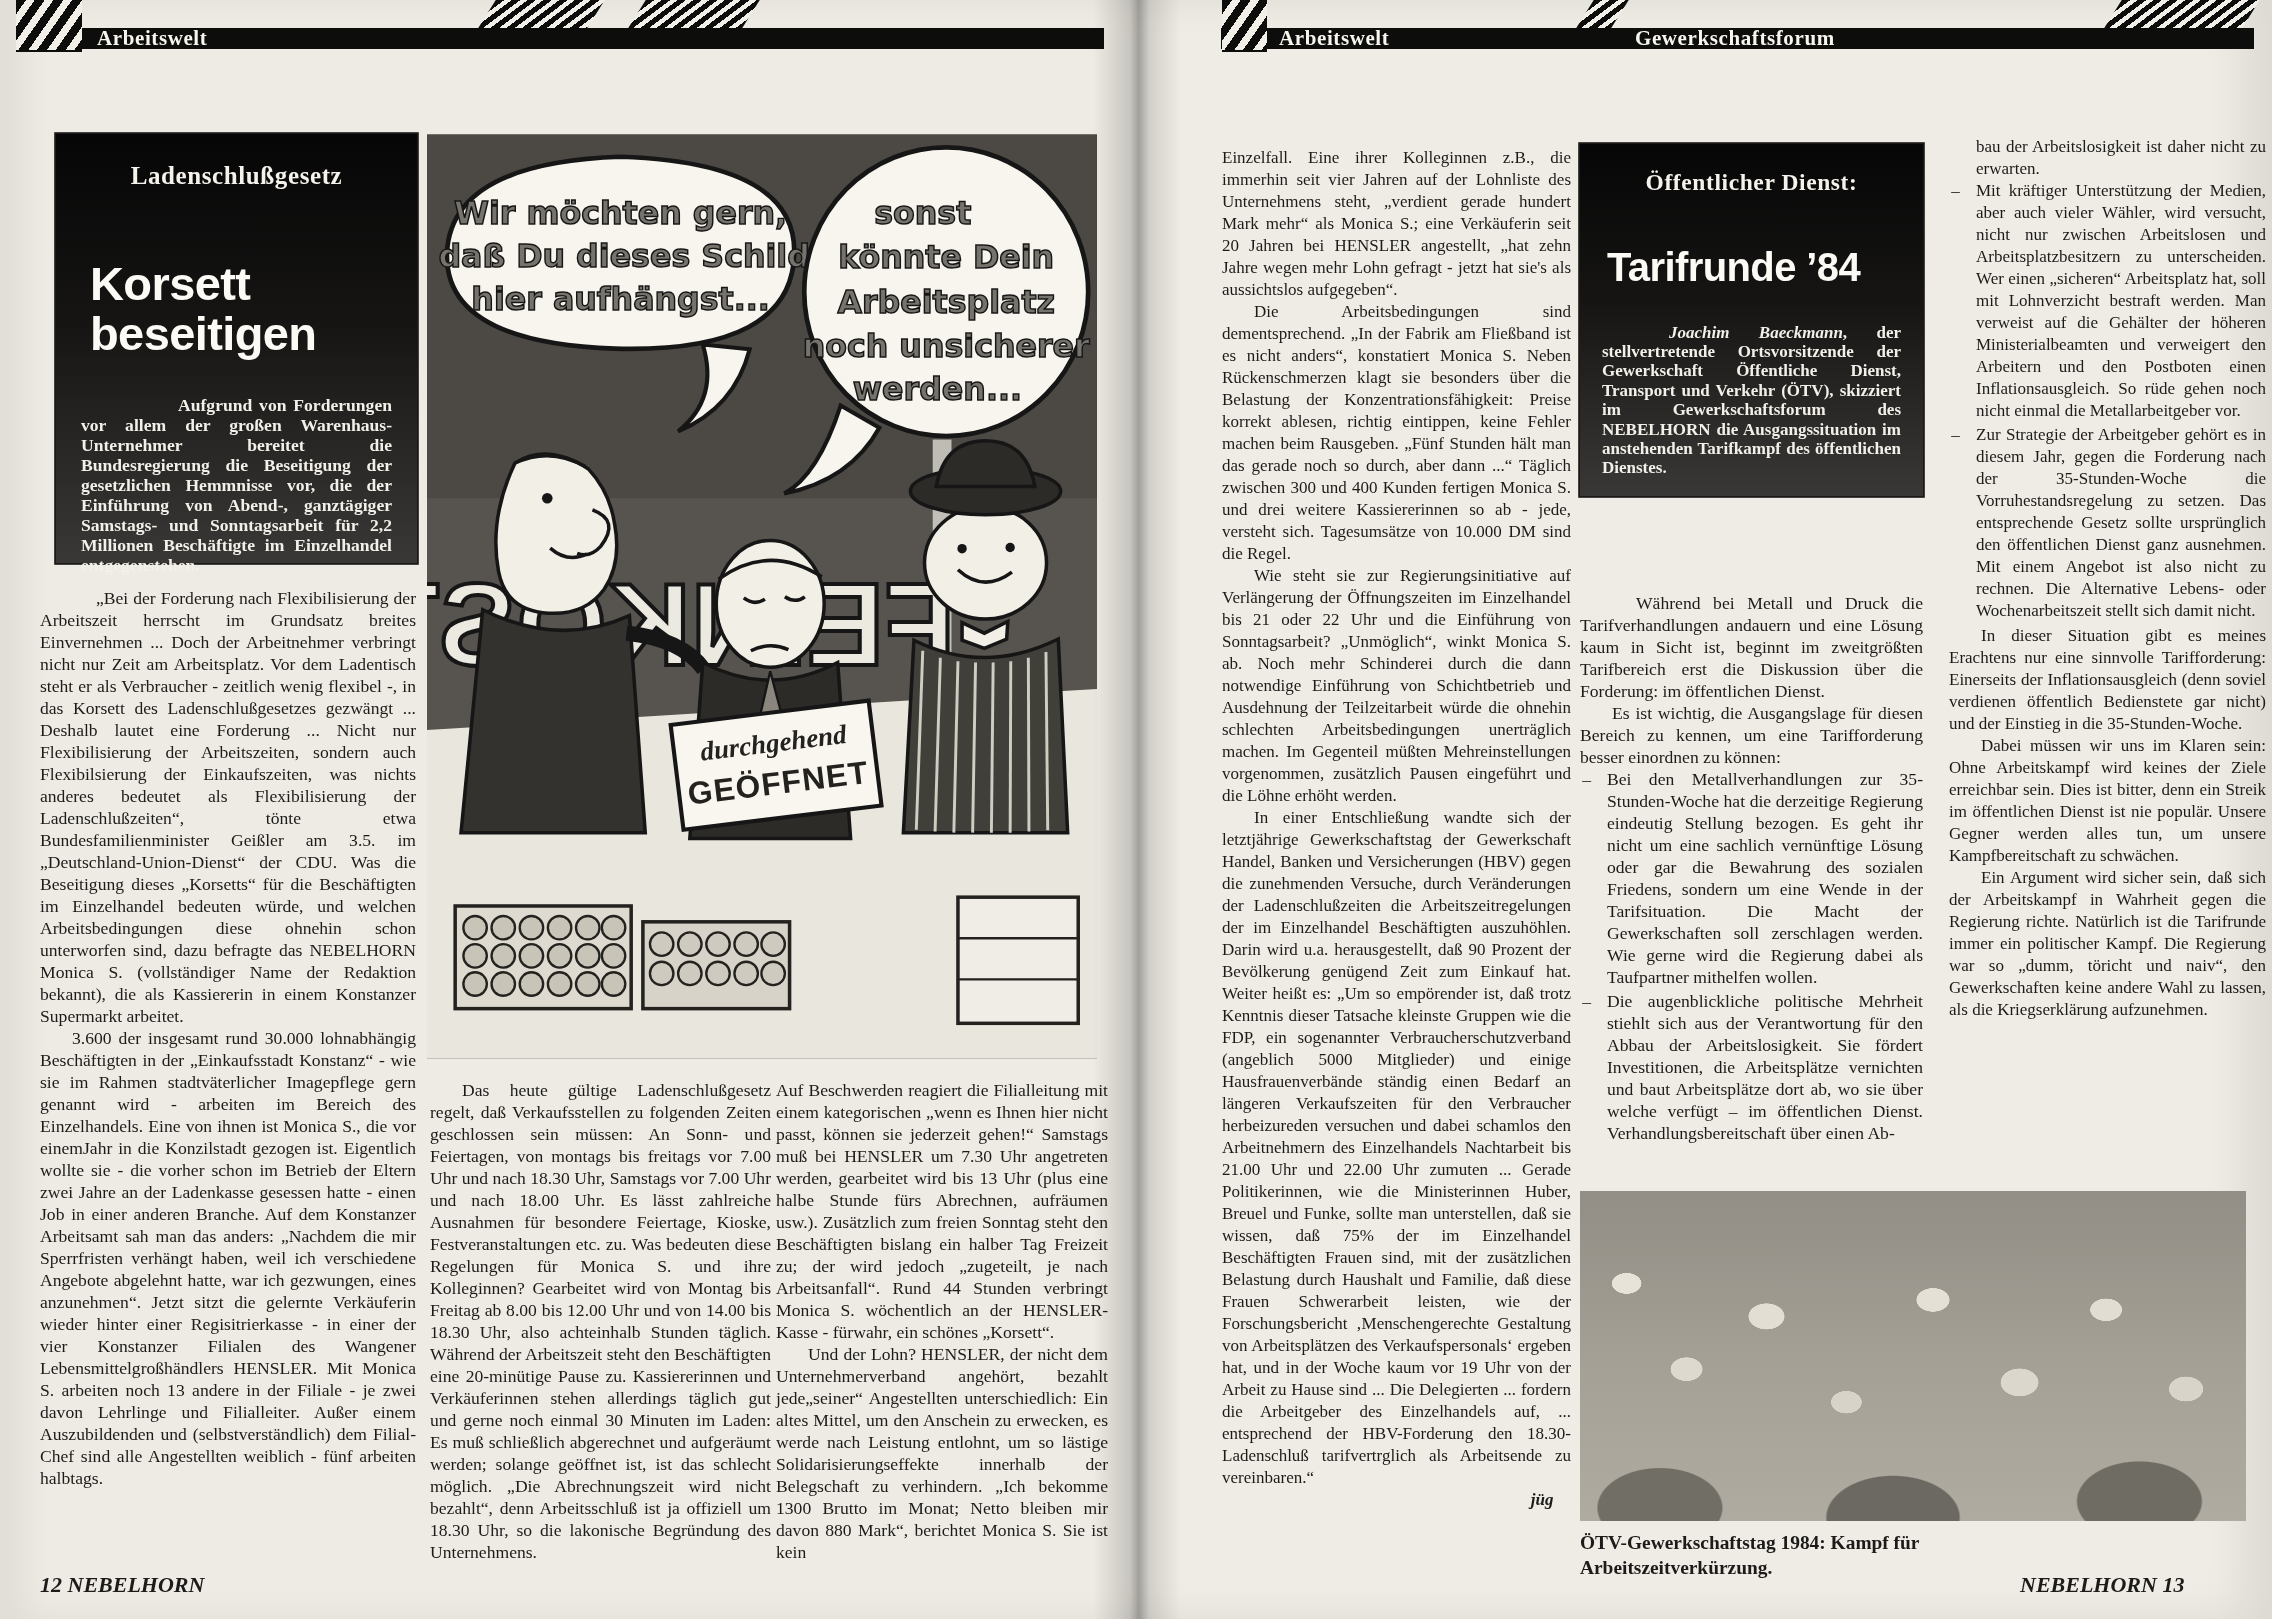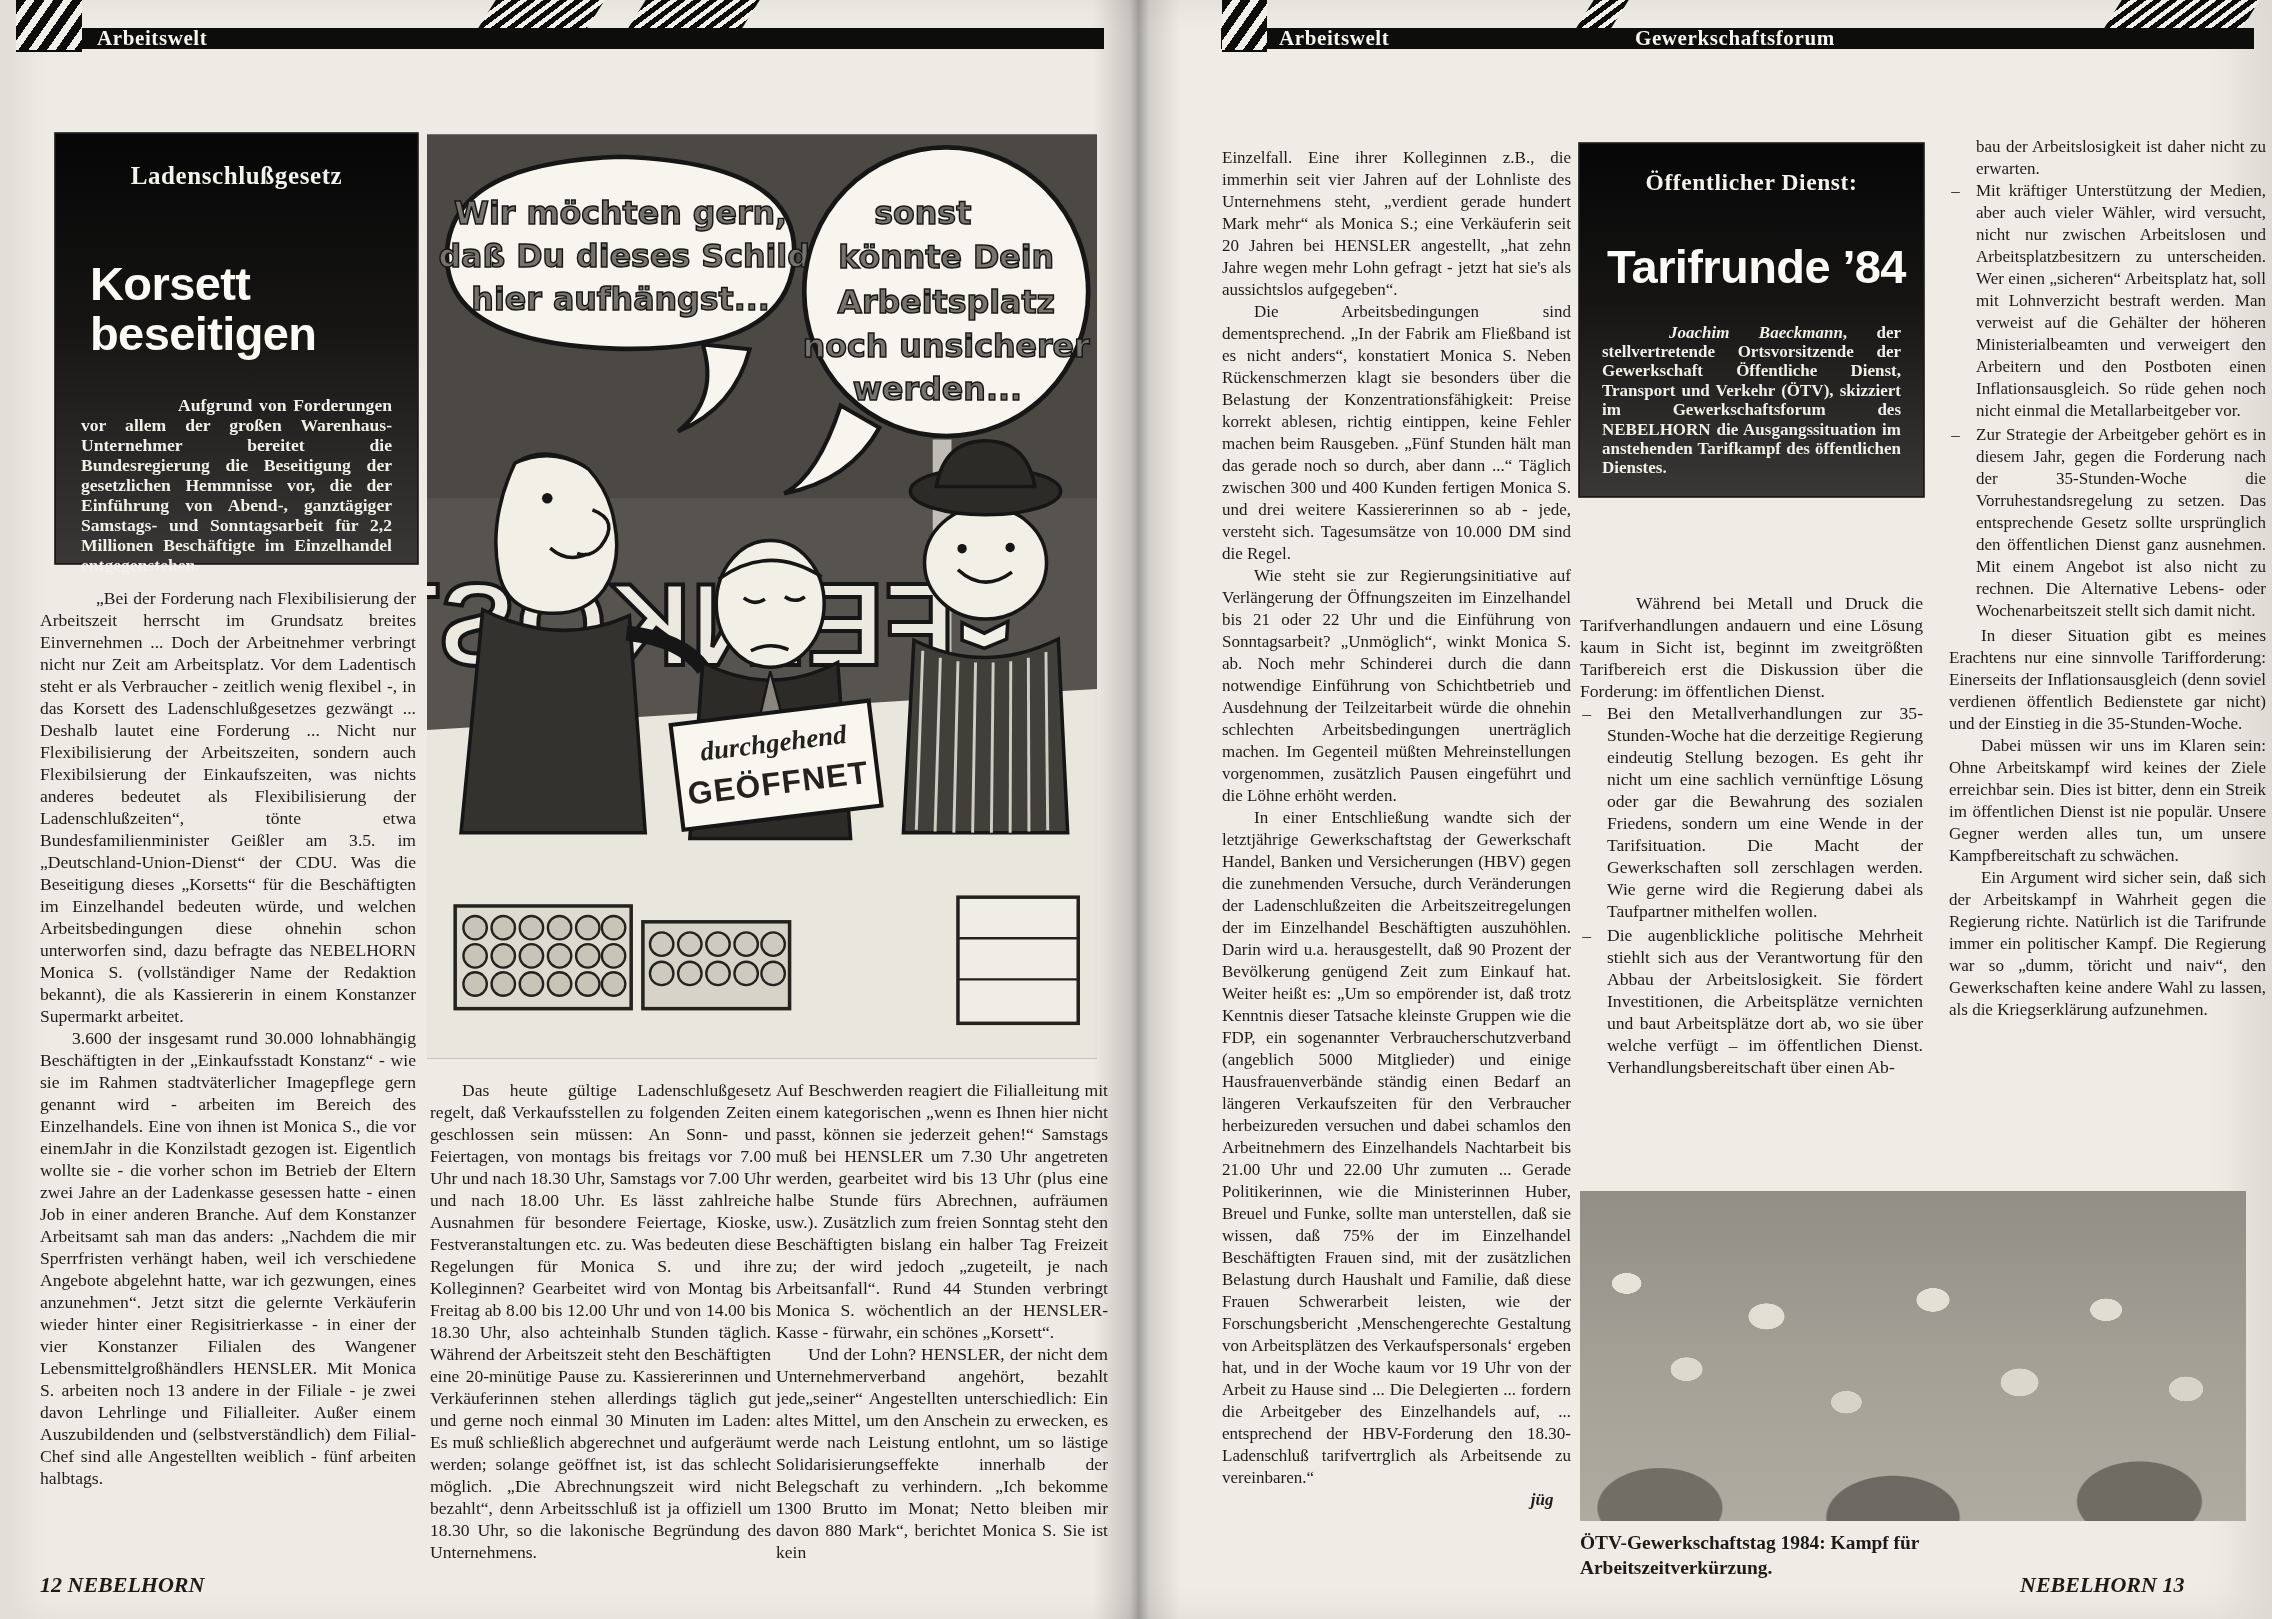--- a/index.html
+++ b/index.html
@@ -211,28 +211,29 @@
   <div class="col" style="left:1222px;top:147px;width:349px;font-size:17px;line-height:22px;">
     <p class="ind-0">Einzelfall. Eine ihrer Kolleginnen z.B., die immerhin seit vier Jahren auf der Lohnliste des Unternehmens steht, „verdient gerade hundert Mark mehr“ als Monica S.; eine Verkäuferin seit 20 Jahren bei HENSLER angestellt, „hat zehn Jahre wegen mehr Lohn gefragt - jetzt hat sie's als aussichtslos aufgegeben“.</p>
     <p class="ind-b">Die Arbeitsbedingungen sind dementsprechend. „In der Fabrik am Fließband ist es nicht anders“, konstatiert Monica S. Neben Rückenschmerzen klagt sie besonders über die Belastung der Konzentrationsfähigkeit: Preise korrekt ablesen, richtig eintippen, keine Fehler machen beim Rausgeben. „Fünf Stunden hält man das gerade noch so durch, aber dann ...“ Täglich zwischen 300 und 400 Kunden fertigen Monica S. und drei weitere Kassiererinnen so ab - jede, versteht sich. Tagesumsätze von 10.000 DM sind die Regel.</p>
     <p class="ind-b">Wie steht sie zur Regierungsinitiative auf Verlängerung der Öffnungszeiten im Einzelhandel bis 21 oder 22 Uhr und die Einführung von Sonntagsarbeit? „Unmöglich“, winkt Monica S. ab. Noch mehr Schinderei durch die dann notwendige Einführung von Schichtbetrieb und Ausdehnung der Teilzeitarbeit würde die ohnehin schlechten Arbeitsbedingungen unerträglich machen. Im Gegenteil müßten Mehreinstellungen vorgenommen, zusätzlich Pausen eingeführt und die Löhne erhöht werden.</p>
     <p class="ind-b">In einer Entschließung wandte sich der letztjährige Gewerkschaftstag der Gewerkschaft Handel, Banken und Versicherungen (HBV) gegen die zunehmenden Versuche, durch Veränderungen der Ladenschlußzeiten die Arbeitszeitregelungen der im Einzelhandel Beschäftigten auszuhöhlen. Darin wird u.a. herausgestellt, daß 90 Prozent der Bevölkerung genügend Zeit zum Einkauf hat. Weiter heißt es: „Um so empörender ist, daß trotz Kenntnis dieser Tatsache kleinste Gruppen wie die FDP, ein sogenannter Verbraucherschutzverband (angeblich 5000 Mitglieder) und einige Hausfrauenverbände ständig einen Bedarf an längeren Verkaufszeiten für den Verbraucher herbeizureden versuchen und dabei schamlos den Arbeitnehmern des Einzelhandels Nachtarbeit bis 21.00 Uhr und 22.00 Uhr zumuten ... Gerade Politikerinnen, wie die Ministerinnen Huber, Breuel und Funke, sollte man unterstellen, daß sie wissen, daß 75% der im Einzelhandel Beschäftigten Frauen sind, mit der zusätzlichen Belastung durch Haushalt und Familie, daß diese Frauen Schwerarbeit leisten, wie der Forschungsbericht ‚Menschengerechte Gestaltung von Arbeitsplätzen des Verkaufspersonals‘ ergeben hat, und in der Woche kaum vor 19 Uhr von der Arbeit zu Hause sind ... Die Delegierten ... fordern die Arbeitgeber des Einzelhandels auf, ... entsprechend der HBV-Forderung den 18.30-Ladenschluß tarifvertrglich als Arbeitsende zu vereinbaren.“</p>
     <p class="sig">jüg</p>
   </div>
 
   <div class="blackbox" style="left:1580px;top:144px;width:343px;height:352px;">
     <div class="kicker" style="margin-top:25px;font-size:23.5px;">Öffentlicher Dienst:</div>
-    <div class="bighead" style="margin:46px 0 14px 27px;font-size:47px;">Tarifrunde ’84</div>
+    <div class="bighead" style="margin:46px 0 14px 27px;font-size:40px;">Tarifrunde ’84</div>
     <div class="intro" style="margin:30.5px 22px 0 22px;font-size:17px;line-height:19.4px;">
       <span style="text-indent:70px;display:inline-block;width:67px;"></span><span style="font-style:italic;">Joachim Baeckmann</span><span>, der stellvertretende Ortsvorsitzende der Gewerkschaft Öffentliche Dienst, Transport und Verkehr (ÖTV), skizziert im Gewerkschaftsforum des NEBELHORN die Ausgangssituation im anstehenden Tarifkampf des öffentlichen Dienstes.</span>
     </div>
   </div>
 
   <div class="col" style="left:1580px;top:592px;width:343px;">
     <p class="ind-a">Während bei Metall und Druck die Tarifverhandlungen andauern und eine Lösung kaum in Sicht ist, beginnt im zweitgrößten Tarifbereich erst die Diskussion über die Forderung: im öffentlichen Dienst.</p>
+    <p class="ind-b">Es ist wichtig, die Ausgangslage für diesen Bereich zu kennen, um eine Tarifforderung besser einordnen zu können:</p>
     <ul class="dashlist">
       <li>Bei den Metallverhandlungen zur 35-Stunden-Woche hat die derzeitige Regierung eindeutig Stellung bezogen. Es geht ihr nicht um eine sachlich vernünftige Lösung oder gar die Bewahrung des sozialen Friedens, sondern um eine Wende in der Tarifsituation. Die Macht der Gewerkschaften soll zerschlagen werden. Wie gerne wird die Regierung dabei als Taufpartner mithelfen wollen.</li>
       <li>Die augenblickliche politische Mehrheit stiehlt sich aus der Verantwortung für den Abbau der Arbeitslosigkeit. Sie fördert Investitionen, die Arbeitsplätze vernichten und baut Arbeitsplätze dort ab, wo sie über welche verfügt – im öffentlichen Dienst. Verhandlungsbereitschaft über einen Ab-</li>
     </ul>
   </div>
 
   <div class="col" style="left:1949px;top:136px;width:317px;font-size:17px;line-height:22px;">
     <p class="ind-0" style="padding-left:27px;">bau der Arbeitslosigkeit ist daher nicht zu erwarten.</p>
     <ul class="dashlist">
       <li>Mit kräftiger Unterstützung der Medien, aber auch vieler Wähler, wird versucht, nicht nur zwischen Arbeitslosen und Arbeitsplatzbesitzern zu unterscheiden. Wer einen „sicheren“ Arbeitsplatz hat, soll mit Lohnverzicht bestraft werden. Man verweist auf die Gehälter der höheren Ministerialbeamten und verweigert den Arbeitern und den Postboten einen Inflationsausgleich. So rüde gehen noch nicht einmal die Metallarbeitgeber vor.</li>

